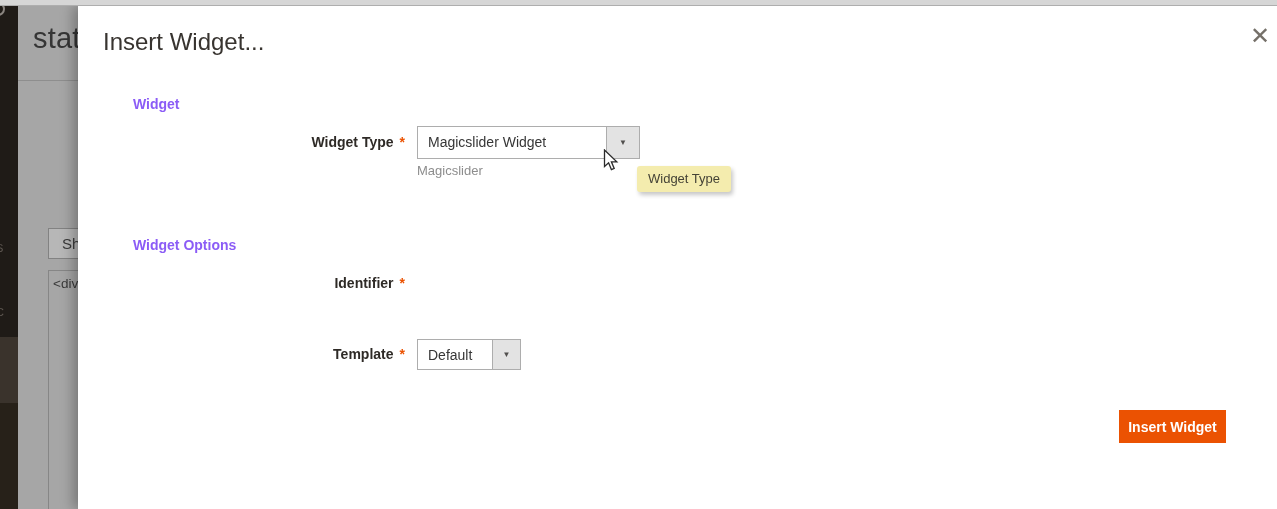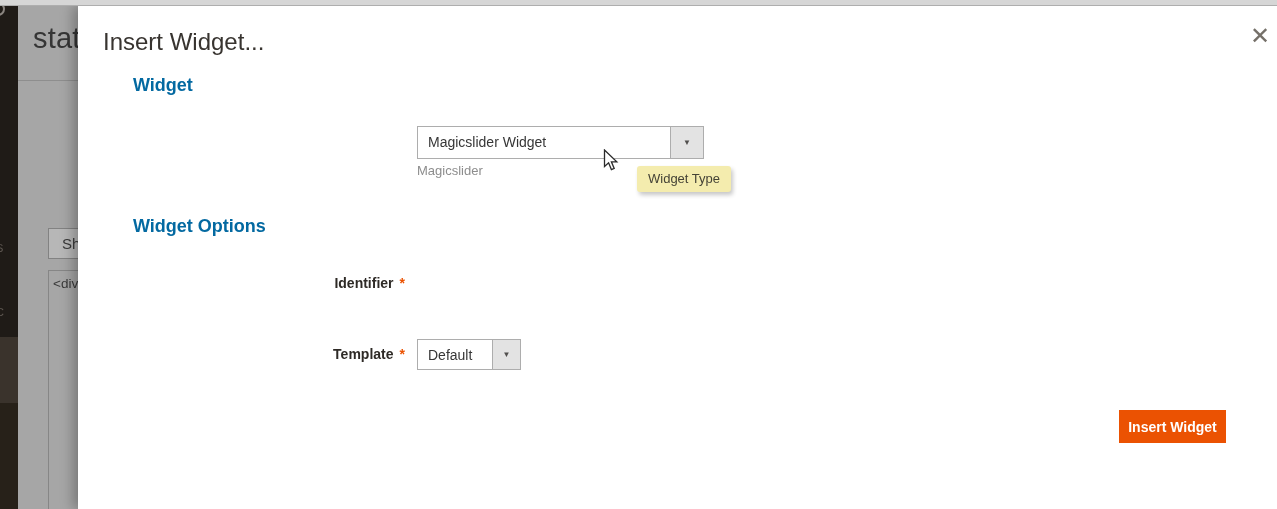--- a/index.html
+++ b/index.html
@@ -70,21 +70,21 @@
     font-size: 24px; font-weight: 400; color: #383430;
   }
   .modal-close {
     position: absolute; left: 1166px; top: 14px; width: 32px; height: 32px;
     font-size: 24px; font-weight: 400; color: #757069;
     text-align: center; line-height: 32px; cursor: pointer; background: none; border: none;
     font-family: "Liberation Sans", sans-serif;
   }
   .section-heading {
     position: absolute; left: 55px;
-    font-size: 18px; font-weight: 700; color: #0369a1;
+    font-size: 14px; font-weight: 700; color: #8b5cf6; margin-top: 21px;
   }
   .h-widget { top: 69px; }
   .h-widget-options { top: 210px; }
 
   .field-label {
     position: absolute; left: 0; width: 327px; text-align: right;
     font-size: 14px; font-weight: 700; color: #2e2a26; line-height: 17px;
   }
   .req { color: #eb5202; font-weight: 700; margin-left: 6px; }
 
@@ -95,21 +95,21 @@
   .sel-value {
     flex: 1; font-size: 14px; color: #363636; line-height: 31px;
     padding-left: 10px; white-space: nowrap; overflow: hidden;
   }
   .sel-btn {
     width: 33px; background: #e3e3e3; border-left: 1px solid #adadad;
     display: flex; align-items: center; justify-content: center; cursor: pointer;
   }
   .caret { font-size: 8px; color: #514f4d; line-height: 1; }
 
-  .sel-widget-type { left: 339px; top: 120px; width: 287px; height: 33px; }
+  .sel-widget-type { left: 339px; top: 120px; width: 223px; height: 33px; }
   .sel-identifier {
     left: 339px; top: 262px; width: 142px; height: 31px;
     border-color: #1a7ab5;
   }
   .sel-identifier .sel-btn { width: 28px; border-left-color: #1a7ab5; }
   .sel-template { left: 339px; top: 333px; width: 104px; height: 31px; }
   .sel-template .sel-btn { width: 28px; }
 
   .lbl-widget-type { top: 128px; }
   .lbl-identifier { top: 269px; padding-left: 40px; }
@@ -158,20 +158,23 @@
   </div>
 </div>
 
 <div class="modal">
 
   <div class="modal-title">Insert Widget...</div>
   <button class="modal-close">✕</button>
 
   <div class="section-heading h-widget">Widget</div>
 
+  <div class="field-label lbl-widget-type">
+    <span>Widget Type</span><span class="req">*</span>
+  </div>
   <div class="sel sel-widget-type">
     <div class="sel-value">Magicslider Widget</div>
     <div class="sel-btn">
       <span class="caret">▼</span>
     </div>
   </div>
   <div class="field-note">Magicslider</div>
 
   <div class="tooltip">Widget Type</div>
   <svg class="cursor-svg" width="17" height="23" viewBox="0 0 17 23">

